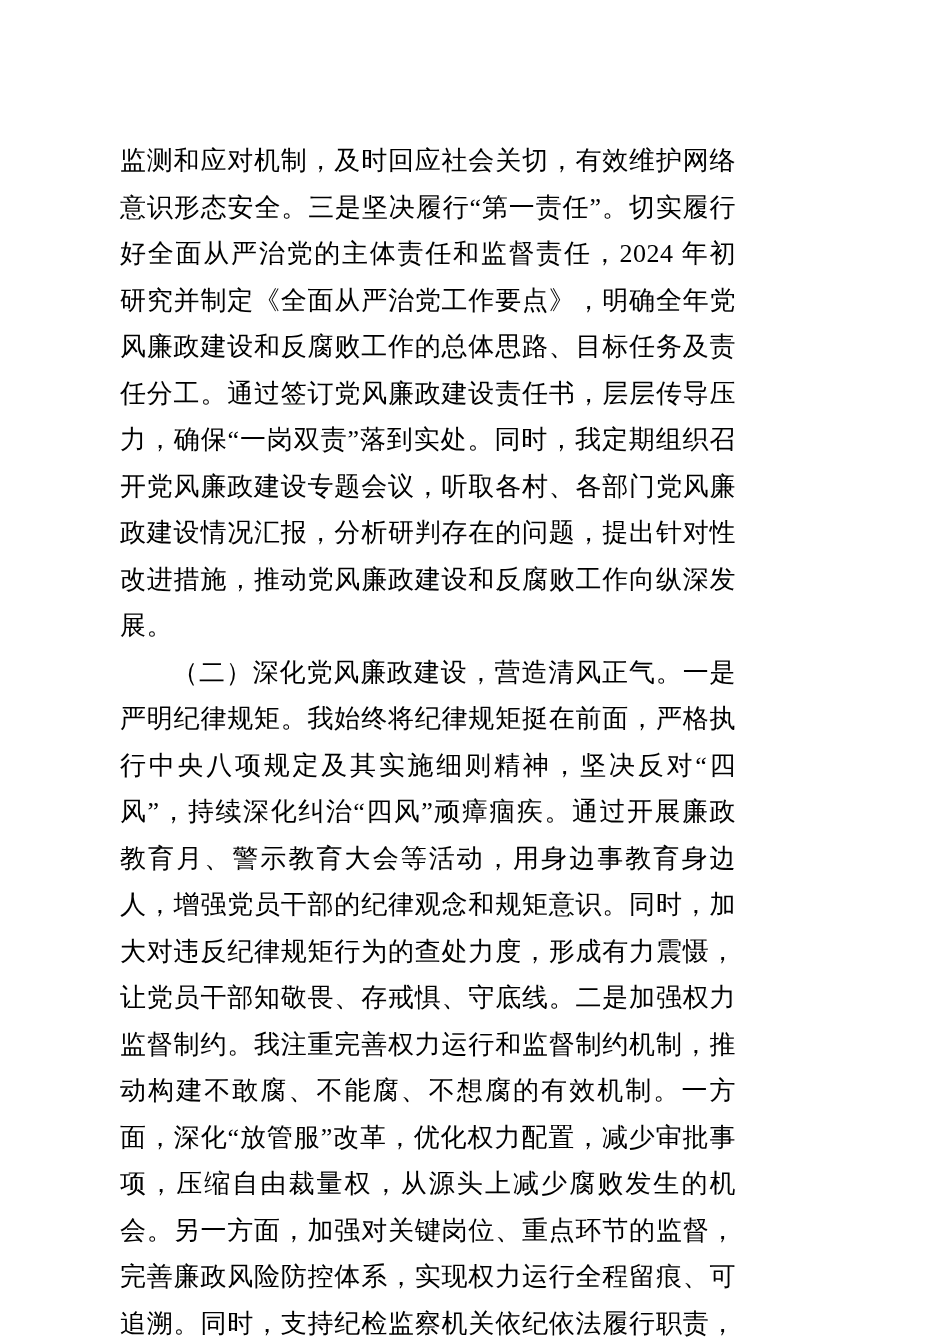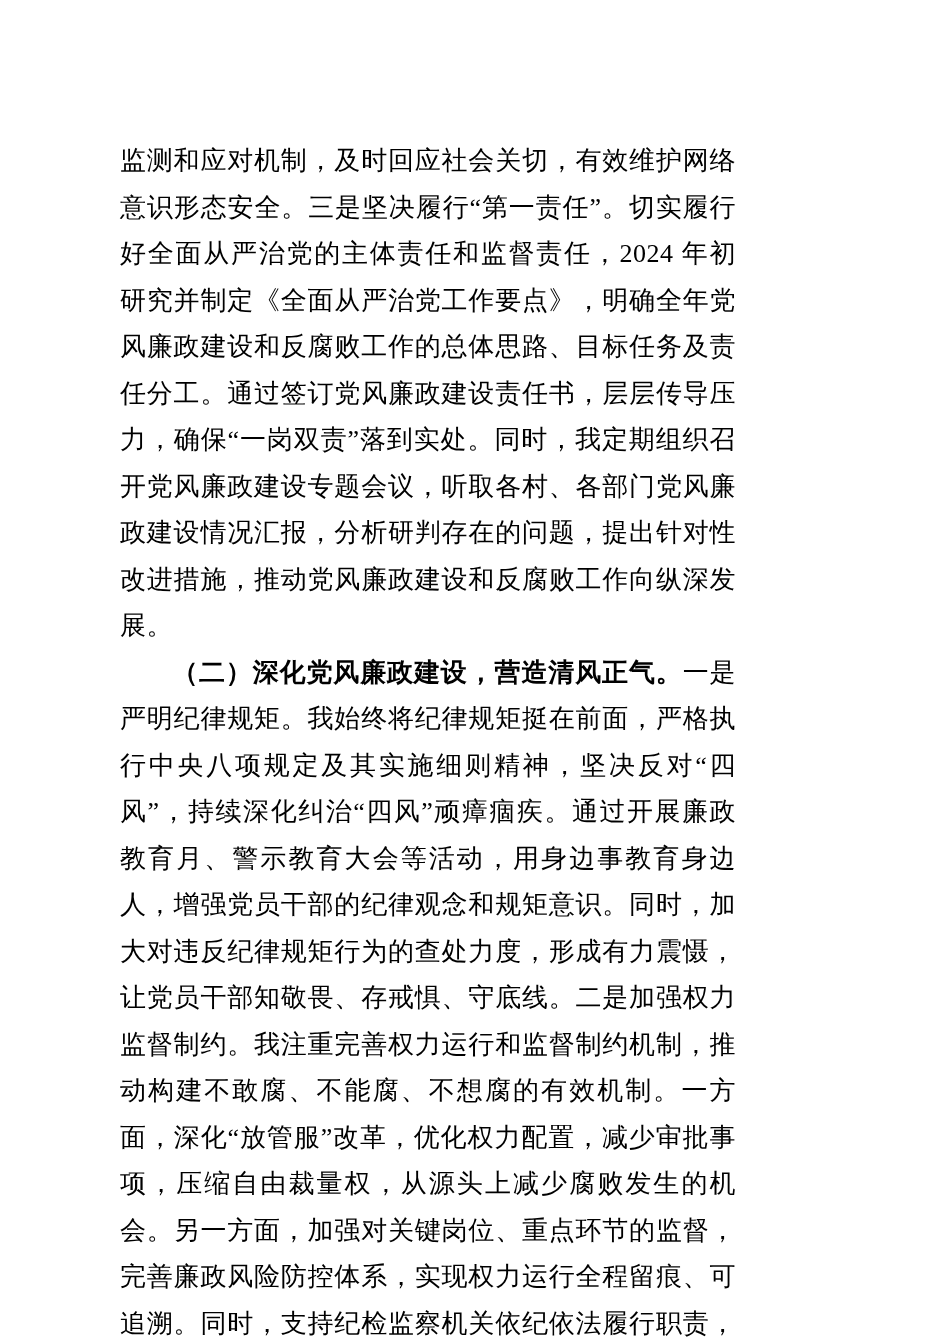--- a/index.html
+++ b/index.html
@@ -30,21 +30,21 @@
     font-size: 26px;
     line-height: 46.5px;
     text-align: justify;
     text-justify: inter-ideograph;
     letter-spacing: 0.5px;
   }
   .para.indent {
     text-indent: 2em;
   }
   .bold {
-    font-weight: bold;
+    font-weight: normal;
   }
 </style>
 </head>
 <body>
 
 <div class="page">
   <div class="text-block">
 
     <p class="para"><span>监测和应对机制，及时回应社会关切，有效维护网络意识形态安全。三是坚决履行“第一责任”。切实履行好全面从严治党的主体责任和监督责任，2024 年初研究并制定《全面从严治党工作要点》，明确全年党风廉政建设和反腐败工作的总体思路、目标任务及责任分工。通过签订党风廉政建设责任书，层层传导压力，确保“一岗双责”落到实处。同时，我定期组织召开党风廉政建设专题会议，听取各村、各部门党风廉政建设情况汇报，分析研判存在的问题，提出针对性改进措施，推动党风廉政建设和反腐败工作向纵深发展。</span></p>
 

